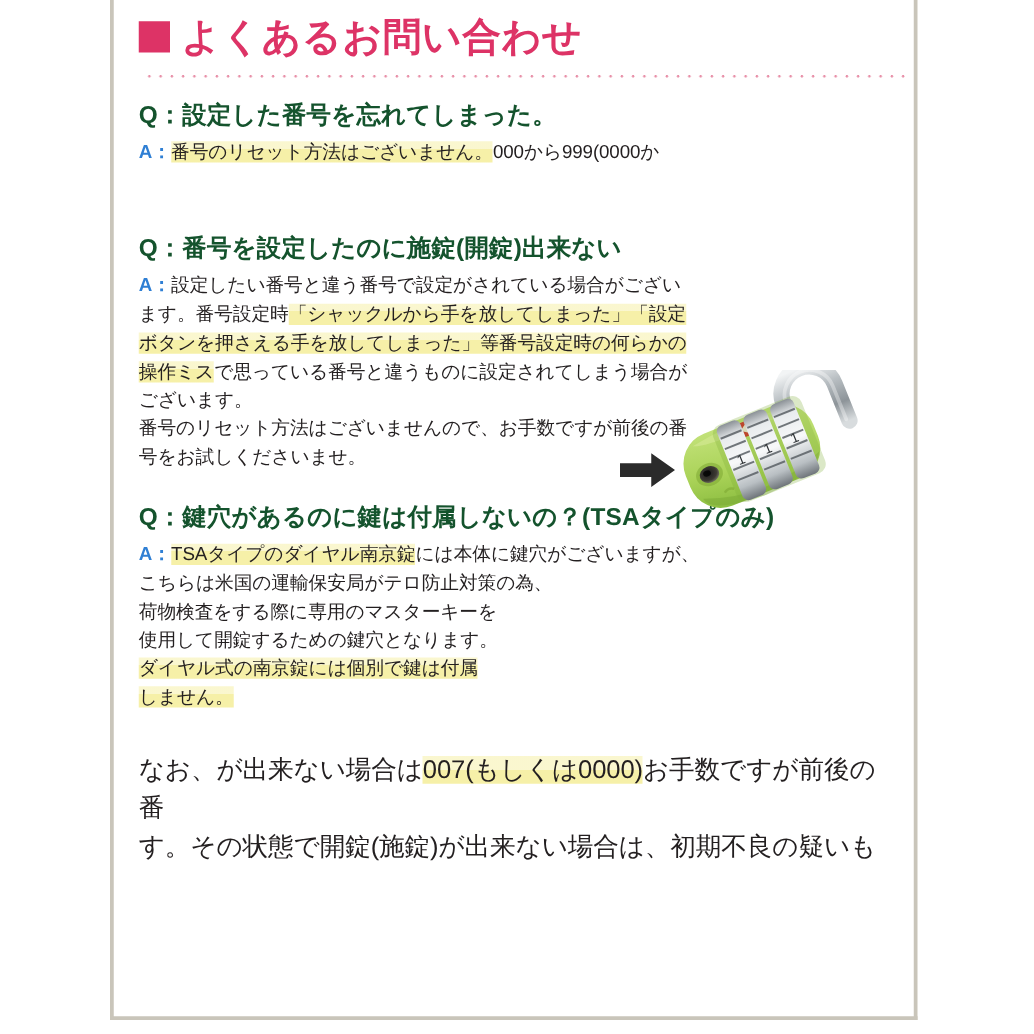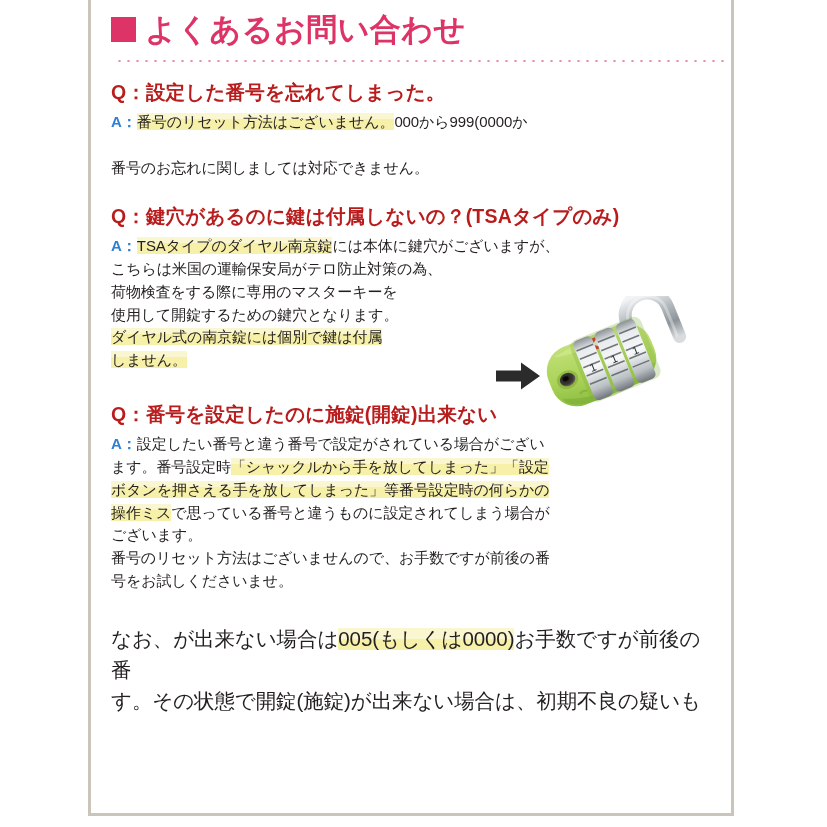--- a/index.html
+++ b/index.html
@@ -61,21 +61,21 @@
     background-repeat: repeat-x;
     background-position: 0 center;
   }
 
   
   .qa-block { margin-top: 18px; }
   .qa-block.second { margin-top: 24px; }
   .qa-block.third  { margin-top: 30px; }
 
   .q-line {
-    color: #b91c1c;
+    color: #14532d;
     font-weight: bold;
     font-size: 19.5px;
     line-height: 1.25;
     letter-spacing: 0.2px;
     white-space: nowrap;
   }
   .q-mark { letter-spacing: 0px; }
 
   .a-body {
     margin-top: 7px;
@@ -133,55 +133,54 @@
       </div>
       <div class="dotted-rule"></div>
 
       <div class="qa-block">
         <div class="q-line">
           <span class="q-mark">Q</span><span>：</span><span>設定した番号を忘れてしまった。</span>
         </div>
         <div class="a-body">
           <span class="a-mark">A</span><span class="a-mark">：</span><span class="hl">番号のリセット方法はございません。</span><span>000から999(0000か</span><br>
           <br>
-          <span>番号のお忘れに関しましては対応できません。</span>
-        </div>
-      </div>
-
-      <div class="qa-block second">
-        <div class="q-line">
-          <span class="q-mark">Q</span><span>：</span><span>鍵穴があるのに鍵は付属しないの？(TSAタイプのみ)</span>
-        </div>
-        <div class="a-body">
-          <span class="a-mark">A</span><span class="a-mark">：</span><span class="hl">TSAタイプのダイヤル南京錠</span><span>には本体に鍵穴がございますが、</span><br>
-          <span>こちらは米国の運輸保安局がテロ防止対策の為、</span><br>
-          <span>荷物検査をする際に専用のマスターキーを</span><br>
-          <span>使用して開錠するための鍵穴となります。</span><br>
-          <span class="hl">ダイヤル式の南京錠には個別で鍵は付属</span><br>
-          <span class="hl">しません。</span>
         </div>
       </div>
 
       <div class="qa-block third">
         <div class="q-line">
           <span class="q-mark">Q</span><span>：</span><span>番号を設定したのに施錠(開錠)出来ない</span>
         </div>
         <div class="a-body">
           <span class="a-mark">A</span><span class="a-mark">：</span><span>設定したい番号と違う番号で設定がされている場合がござい</span><br>
           <span>ます。番号設定時</span><span class="hl">「シャックルから手を放してしまった」「設定</span><br>
           <span class="hl">ボタンを押さえる手を放してしまった」等番号設定時の何らかの</span><br>
           <span class="hl">操作ミス</span><span>で思っている番号と違うものに設定されてしまう場合が</span><br>
           <span>ございます。</span><br>
           <span>番号のリセット方法はございませんので、お手数ですが前後の番</span><br>
           <span>号をお試しくださいませ。</span>
         </div>
       </div>
 
+      <div class="qa-block second">
+        <div class="q-line">
+          <span class="q-mark">Q</span><span>：</span><span>鍵穴があるのに鍵は付属しないの？(TSAタイプのみ)</span>
+        </div>
+        <div class="a-body">
+          <span class="a-mark">A</span><span class="a-mark">：</span><span class="hl">TSAタイプのダイヤル南京錠</span><span>には本体に鍵穴がございますが、</span><br>
+          <span>こちらは米国の運輸保安局がテロ防止対策の為、</span><br>
+          <span>荷物検査をする際に専用のマスターキーを</span><br>
+          <span>使用して開錠するための鍵穴となります。</span><br>
+          <span class="hl">ダイヤル式の南京錠には個別で鍵は付属</span><br>
+          <span class="hl">しません。</span>
+        </div>
+      </div>
+
       <div class="plain-para tail-para">
-        <span>なお、が出来ない場合は</span><span class="hl">005(もしくは0000)</span><span>お手数ですが前後の番</span><br>
+        <span>なお、が出来ない場合は</span><span class="hl">007(もしくは0000)</span><span>お手数ですが前後の番</span><br>
         <span>す。その状態で開錠(施錠)が出来ない場合は、初期不良の疑いも</span><br>
         
       </div>
 
       <svg id="arrow" viewBox="0 0 46 30">
         <path d="M1 9.5 H26 V1.5 L45 15 L26 28.5 V20.5 H1 Z" fill="#2b2b2b"></path>
       </svg>
 
       <svg id="lock" viewBox="0 0 214 120">
         <defs>

